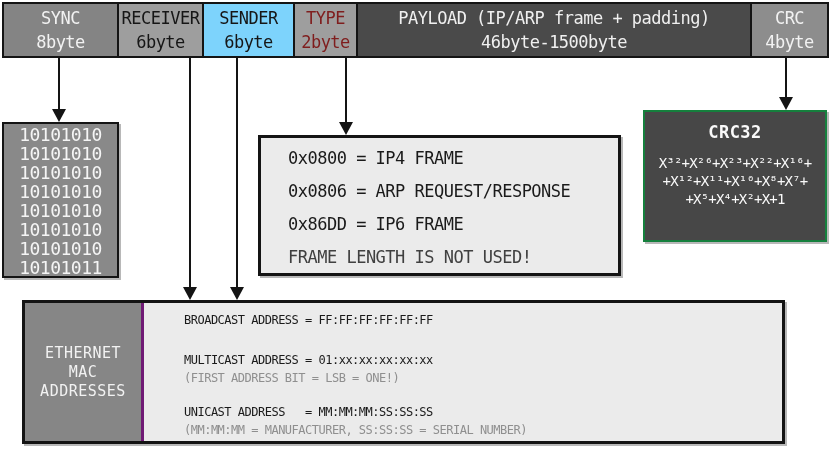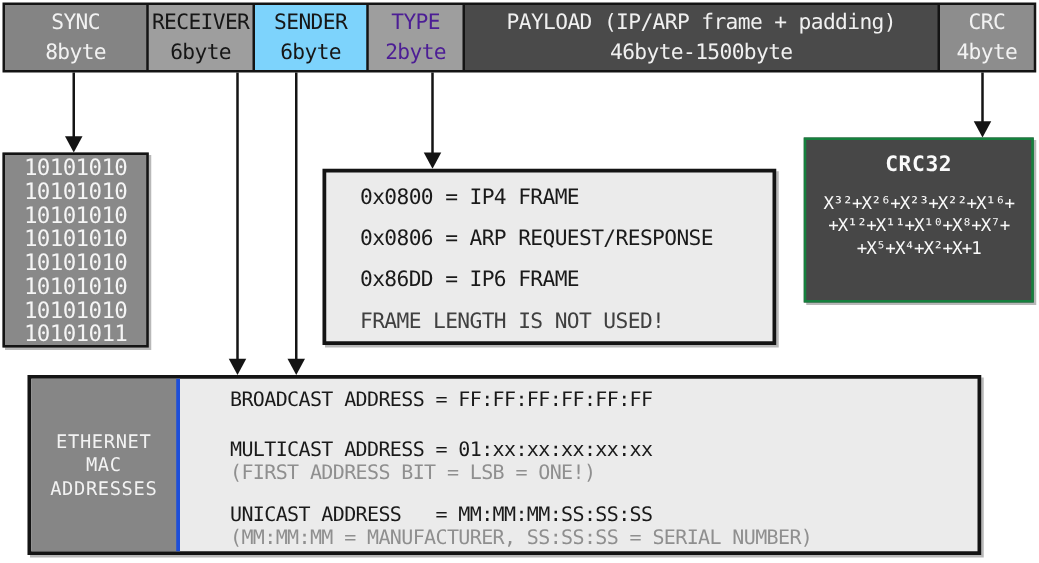--- a/index.html
+++ b/index.html
@@ -9,21 +9,21 @@
   
   .frame-strip{position:absolute;left:2px;top:2px;width:827px;height:56px;
     background:#141414;display:flex;gap:2px;padding:2px;box-sizing:border-box;}
   .field{display:flex;flex-direction:column;justify-content:space-between;align-items:center;
     padding:6px 0 5px 0;box-sizing:border-box;font-size:17px;line-height:17px;white-space:nowrap;}
   .field .f-label{letter-spacing:-0.5px;}
   .field .f-size{letter-spacing:-0.5px;}
   .f-sync{width:113px;background:#848484;color:#f2f2f2;}
   .f-receiver{width:83px;background:#9e9e9e;color:#161616;}
   .f-sender{width:89px;background:#7dd3fc;color:#161616;}
-  .f-type{width:75px;background:#9e9e9e;color:#4c1d95;}
+  .f-type{width:61px;background:#9e9e9e;color:#7f1d1d;}
   .f-payload{flex:1;background:#4a4a4a;color:#f0f0f0;}
   .f-crc{width:75px;background:#8d8d8d;color:#f2f2f2;}
 
   
   .arrow-line{position:absolute;width:2px;background:#141414;}
   .arrow-head{position:absolute;width:0;height:0;border-left:7px solid transparent;
     border-right:7px solid transparent;border-top:13px solid #141414;}
 
   
   .detail{position:absolute;box-sizing:border-box;box-shadow:2px 2px 0 rgba(0,0,0,0.28);}
@@ -37,24 +37,24 @@
   .type-entry{height:33px;white-space:pre;letter-spacing:-0.5px;}
   .type-note{color:#404040;white-space:pre;letter-spacing:-0.5px;}
 
   .crc-box{left:643px;top:110px;width:184px;height:132px;background:#474747;
     border:2px solid #15803d;color:#fafafa;text-align:center;}
   .crc-title{font-size:17px;font-weight:bold;margin-top:10px;letter-spacing:0.5px;}
   .crc-poly{font-size:14px;line-height:18px;margin-top:12px;letter-spacing:-0.8px;}
 
   .mac-box{left:22px;top:300px;width:763px;height:144px;background:#ebebeb;
     border:3px solid #141414;display:flex;}
-  .mac-label{width:116px;background:#868686;border-right:3px solid #1d4ed8;
+  .mac-label{width:116px;background:#868686;border-right:3px solid #701a75;
     color:#f2f2f2;display:flex;flex-direction:column;justify-content:center;
     align-items:center;font-size:15px;line-height:19px;letter-spacing:0.5px;}
-  .mac-content{flex:1;padding:8px 0 0 40px;font-size:16px;line-height:18px;color:#1a1a1a;}
+  .mac-content{flex:1;padding:8px 0 0 40px;font-size:12px;line-height:18px;color:#1a1a1a;}
   .mac-main{white-space:pre;letter-spacing:-0.5px;}
   .mac-note{white-space:pre;letter-spacing:-0.5px;color:#8f8f8f;}
   .gap22{height:22px;} .gap16{height:16px;}
 </style>
 </head>
 <body>
 
 <div id="stage">
 
   <div class="frame-strip">

